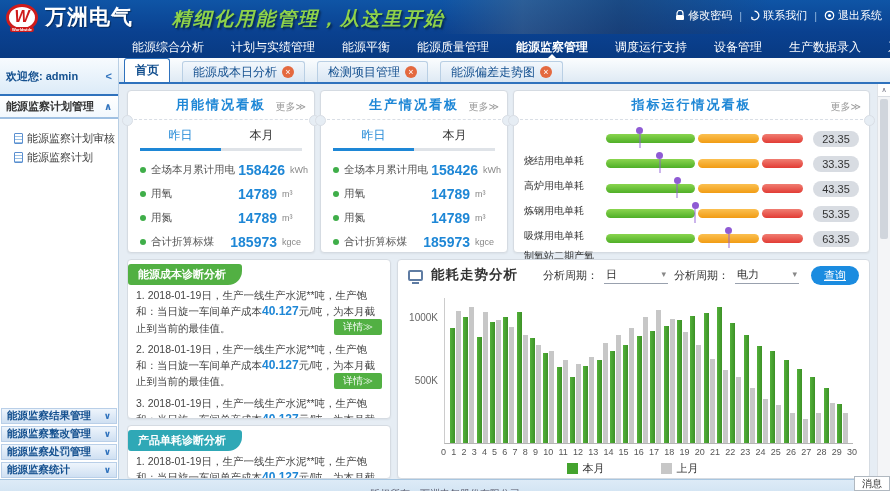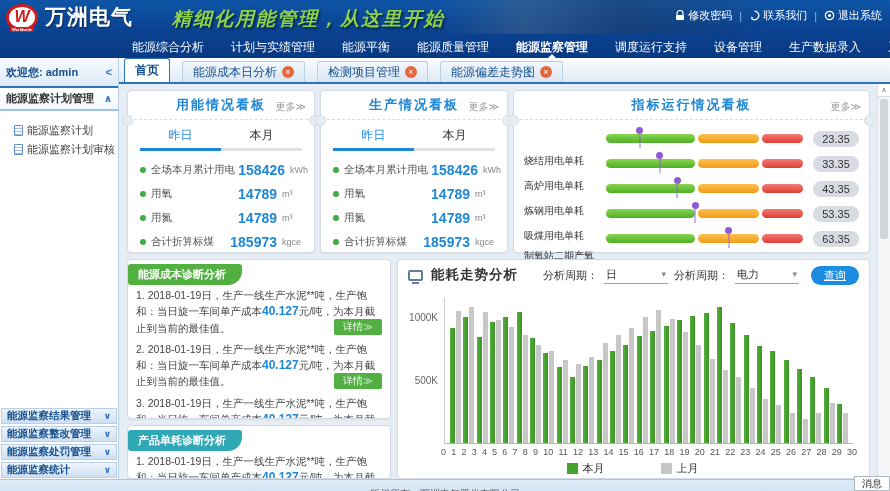--- a/index.html
+++ b/index.html
@@ -32,21 +32,21 @@
   .nav-item { position:relative; white-space:nowrap; cursor:pointer; }
   .nav-item.active { font-weight:bold; }
   .nav-item.active::after { content:''; position:absolute; left:50%; transform:translateX(-50%); bottom:-4px;
     border-left:6px solid transparent; border-right:6px solid transparent; border-bottom:6px solid #fff; }
 
   
   .workspace { display:flex; height:421px; }
 
   
   .sidebar { width:119px; background:#fff; border-right:1px solid #b9cfe4; display:flex; flex-direction:column; }
-  .welcome { height:30px; background:linear-gradient(#f7fbfe,#dcebf8); border-bottom:2px solid #2f72bd;
+  .welcome { height:38px; background:linear-gradient(#f7fbfe,#dcebf8); border-bottom:2px solid #2f72bd;
     display:flex; align-items:center; justify-content:space-between; padding:0 6px; font-size:11px; font-weight:bold; color:#14508f; }
   .collapse-ic { color:#2f72bd; font-weight:bold; cursor:pointer; }
   .grp-open { height:23px; display:flex; align-items:center; justify-content:space-between; padding:0 6px;
     font-size:11px; font-weight:bold; color:#333; border-bottom:2px solid #9fc0e2; background:linear-gradient(#fff,#f2f8fd); }
   .chev-up { color:#2f72bd; font-size:10px; font-weight:bold; }
   .side-items { padding:10px 4px 0 14px; }
   .side-item { display:flex; align-items:center; gap:4px; height:19px; font-size:11px; color:#444; cursor:pointer; white-space:nowrap;}
   .doc-ic { width:9px; height:11px; border:1px solid #5b8fd0; border-radius:1px; flex:none;
     background:repeating-linear-gradient(180deg,#fff 0 2px,#9bc0e4 2px 3px); }
   .side-spacer { flex:1; }
@@ -226,25 +226,25 @@
       </span>
       <span class="collapse-ic">&lt;</span>
     </div>
     <div class="grp-open">
       <span>能源监察计划管理</span>
       <span class="chev-up">∧</span>
     </div>
     <div class="side-items">
       <div class="side-item">
         <span class="doc-ic"></span>
-        <span>能源监察计划</span>
+        <span>能源监察计划审核</span>
       </div>
       <div class="side-item">
         <span class="doc-ic"></span>
-        <span>能源监察计划审核</span>
+        <span>能源监察计划</span>
       </div>
     </div>
     <div class="side-spacer"></div>
     <div class="grp-closed">
       <span>能源监察结果管理</span>
       <span class="chev-dn">∨</span>
     </div>
     <div class="grp-closed">
       <span>能源监察整改管理</span>
       <span class="chev-dn">∨</span>

